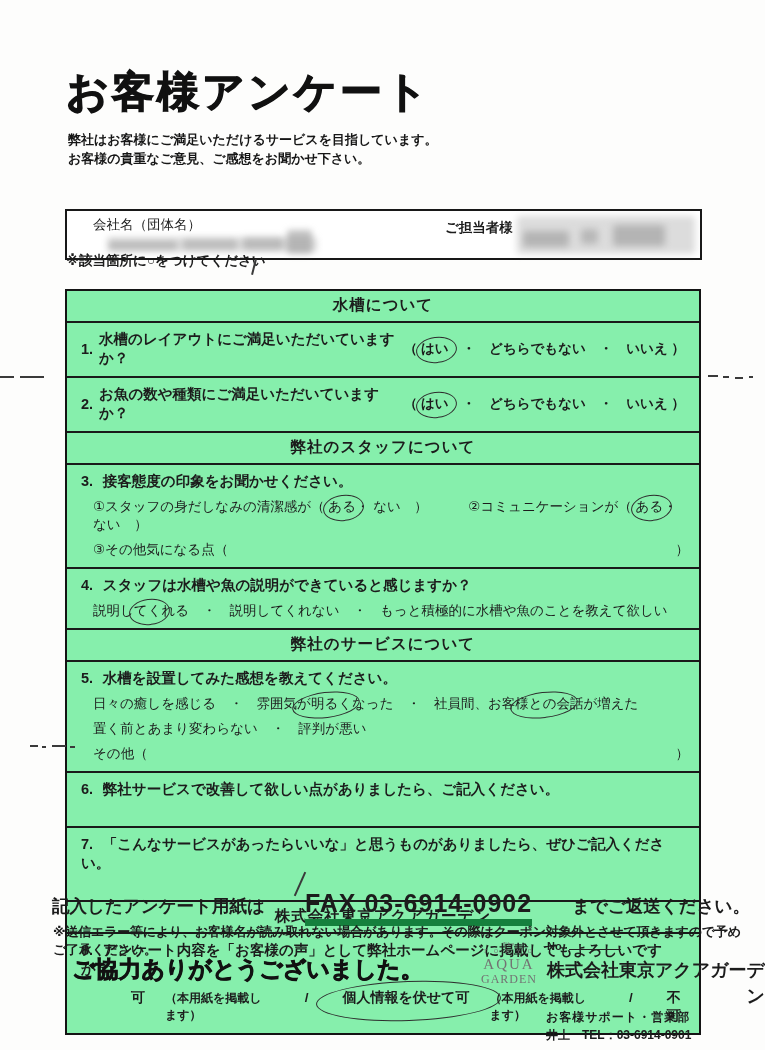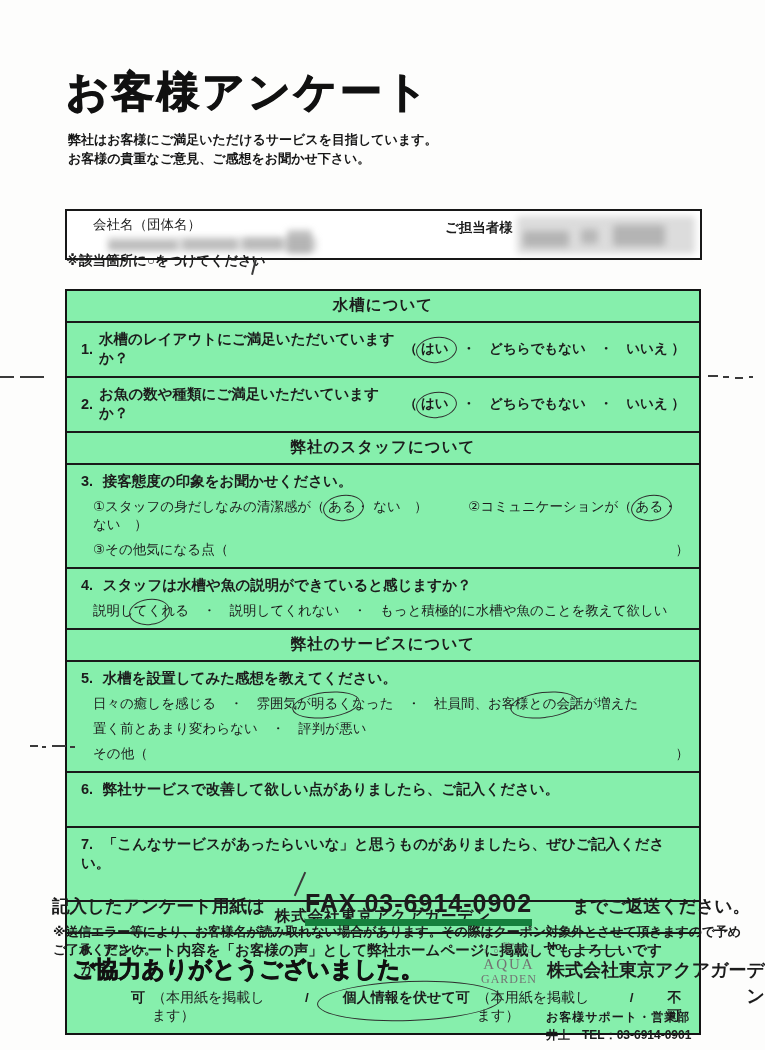--- a/index.html
+++ b/index.html
@@ -48,21 +48,21 @@
   .q-no { font-weight:800; font-size:14.5px; margin-right:6px; }
   .q-text { font-weight:700; font-size:14.5px; }
   .q-single { display:flex; align-items:center; }
   .q-single .q-text { flex:1; }
   .q-answer { font-weight:700; font-size:13.5px; padding-right:4px; white-space:nowrap; }
   .opt-line { margin-top:7px; padding-left:12px; font-weight:500; font-size:13.5px; }
   .split-line { display:flex; justify-content:space-between; }
   .fill-space { padding-bottom:27px; }
   .q8-opts { display:flex; align-items:baseline; margin-top:10px; padding-left:50px; font-size:13.5px; }
   .opt-bold { font-weight:800; font-size:14px; }
-  .opt-small { font-size:14px; font-weight:400; margin-left:7px; }
+  .opt-small { font-size:12px; font-weight:700; margin-left:20px; }
   .opt-sep { margin:0 34px; font-weight:600; }
 
   
   .circled { position:relative; white-space:nowrap; }
   .circled::after {
     content:""; position:absolute; left:-5px; right:-8px; top:-4px; bottom:-7px;
     border:1.7px solid #2e2e2e; border-radius:50%; transform:rotate(-7deg); pointer-events:none;
   }
   .circled-big { position:relative; white-space:nowrap; }
   .circled-big::after {

